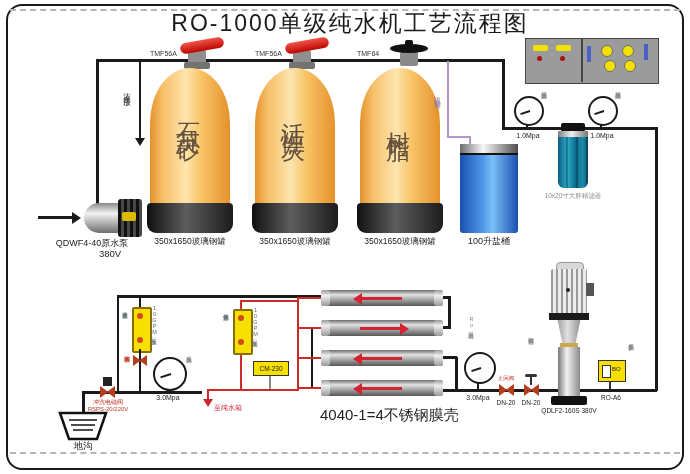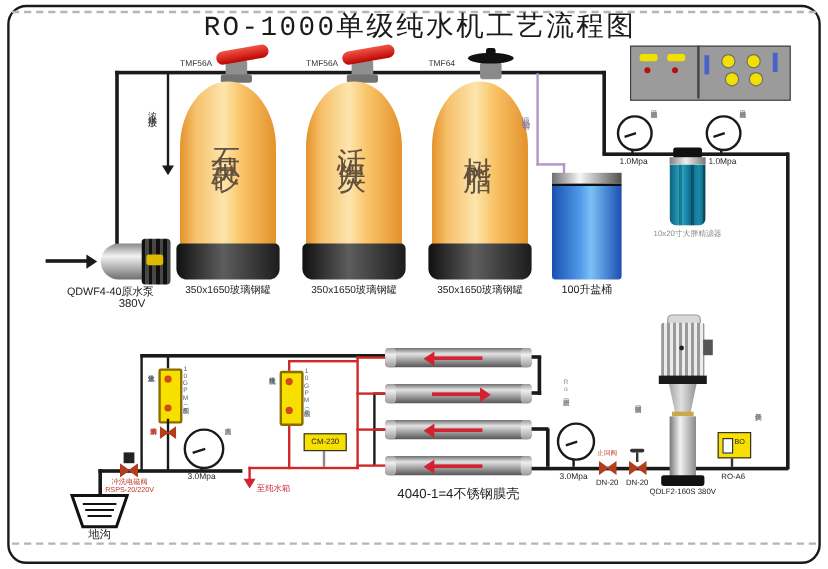--- a/index.html
+++ b/index.html
@@ -40,21 +40,21 @@
 </style>
 </head>
 <body>
 
 <div id="stage">
 
   <div class="abs" style="left:6px;top:4px;width:674px;height:462px;border:2px solid #1a1a1a;border-radius:16px;"></div>
   <div class="abs" style="left:10px;top:9px;width:670px;border-top:2px dashed #b5b5b5;"></div>
   <div class="abs" style="left:10px;top:452px;width:670px;border-top:2px dashed #b5b5b5;"></div>
 
-  <div class="lbl ctr" style="left:145px;top:10px;width:410px;font-family:Liberation Mono, monospace;
+  <div class="lbl ctr" style="left:145px;top:10px;width:410px;font-family:Liberation Sans, sans-serif;
               font-size:23px;letter-spacing:2px;color:#1a1a1a;">RO-1000单级纯水机工艺流程图</div>
 
   <div class="pipe" style="left:96px;top:59px;width:408px;height:2.5px;"></div>
   <div class="pipe" style="left:96px;top:59px;width:2.5px;height:146px;"></div>
   <div class="pipe" style="left:502px;top:59px;width:2.5px;height:69px;"></div>
 
   <div class="arrow arrow-d" style="left:139px;top:61px;width:2px;height:82px;color:#1a1a1a;"></div>
   <div class="vt" style="left:123px;top:87px;font-size:7.5px;letter-spacing:2px;color:#333;">浓水排放</div>
 
   <div class="arrow arrow-r" style="left:38px;top:216px;width:40px;height:3px;color:#1a1a1a;"></div>
@@ -159,21 +159,21 @@
   <div class="memb" style="left:321px;top:350px;width:122px;"></div>
   <div class="membcap" style="left:321px;top:350px;"></div>
   <div class="membcap" style="left:434px;top:350px;"></div>
   <div class="arrow arrow-l" style="left:356px;top:357px;width:46px;height:3px;color:#d22331;"></div>
 
   <div class="memb" style="left:321px;top:380px;width:122px;"></div>
   <div class="membcap" style="left:321px;top:380px;"></div>
   <div class="membcap" style="left:434px;top:380px;"></div>
   <div class="arrow arrow-l" style="left:356px;top:387px;width:46px;height:3px;color:#d22331;"></div>
 
-  <div class="lbl ctr" style="left:320px;top:406px;width:124px;font-size:11px;">4040-1=4不锈钢膜壳</div>
+  <div class="lbl ctr" style="left:320px;top:406px;width:124px;font-size:15px;">4040-1=4不锈钢膜壳</div>
 
   <div class="pipe" style="left:448px;top:297px;width:2.5px;height:32px;"></div>
   <div class="pipe" style="left:443px;top:296px;width:8px;height:2.5px;"></div>
   <div class="pipe" style="left:443px;top:326px;width:8px;height:2.5px;"></div>
   <div class="pipe" style="left:455px;top:357px;width:2.5px;height:32px;"></div>
   <div class="pipe" style="left:443px;top:356px;width:14px;height:2.5px;"></div>
   <div class="pipe" style="left:311px;top:328px;width:2px;height:60px;"></div>
   <div class="pipe" style="left:311px;top:327px;width:10px;height:2px;"></div>
   <div class="pipe" style="left:311px;top:357px;width:10px;height:2px;"></div>
 

